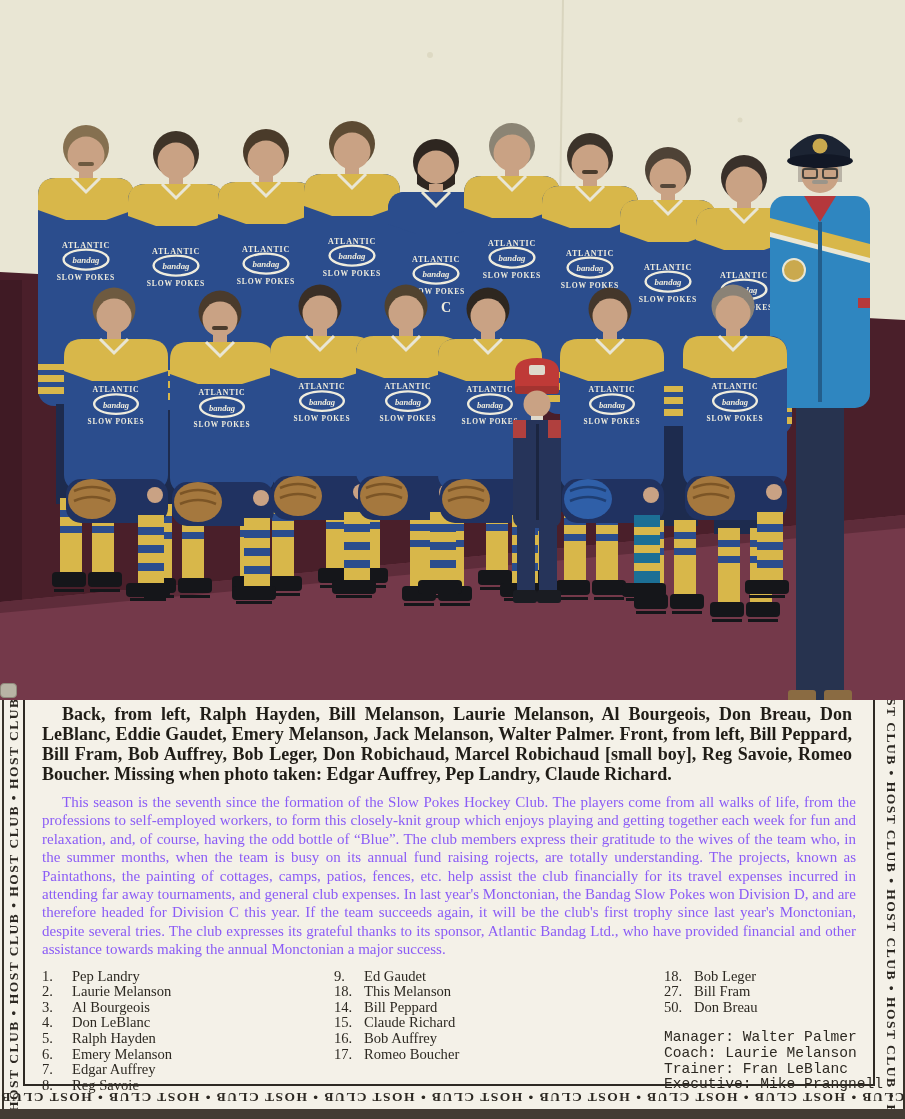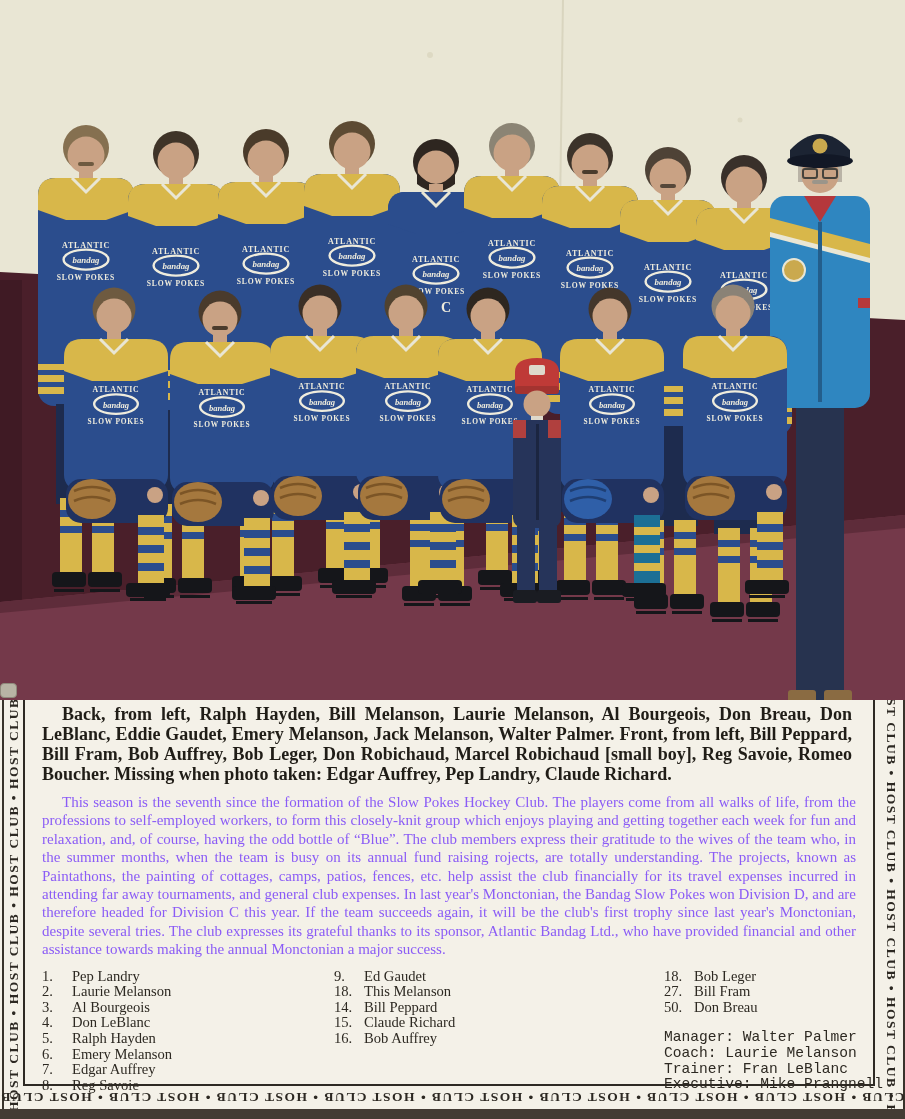--- a/index.html
+++ b/index.html
@@ -248,20 +248,24 @@
             <span>Bill Peppard</span>
           </div>
         <div class="ros-row">
             <span class="ros-num">15.</span>
             <span>Claude Richard</span>
           </div>
         <div class="ros-row">
             <span class="ros-num">16.</span>
             <span>Bob Auffrey</span>
           </div>
+        <div class="ros-row">
+            <span class="ros-num">17.</span>
+            <span>Romeo Boucher</span>
+          </div>
       </div>
       <div id="ros-col3" class="ros-col">
         <div class="ros-row">
             <span class="ros-num">18.</span>
             <span>Bob Leger</span>
           </div>
         <div class="ros-row">
             <span class="ros-num">27.</span>
             <span>Bill Fram</span>
           </div>

